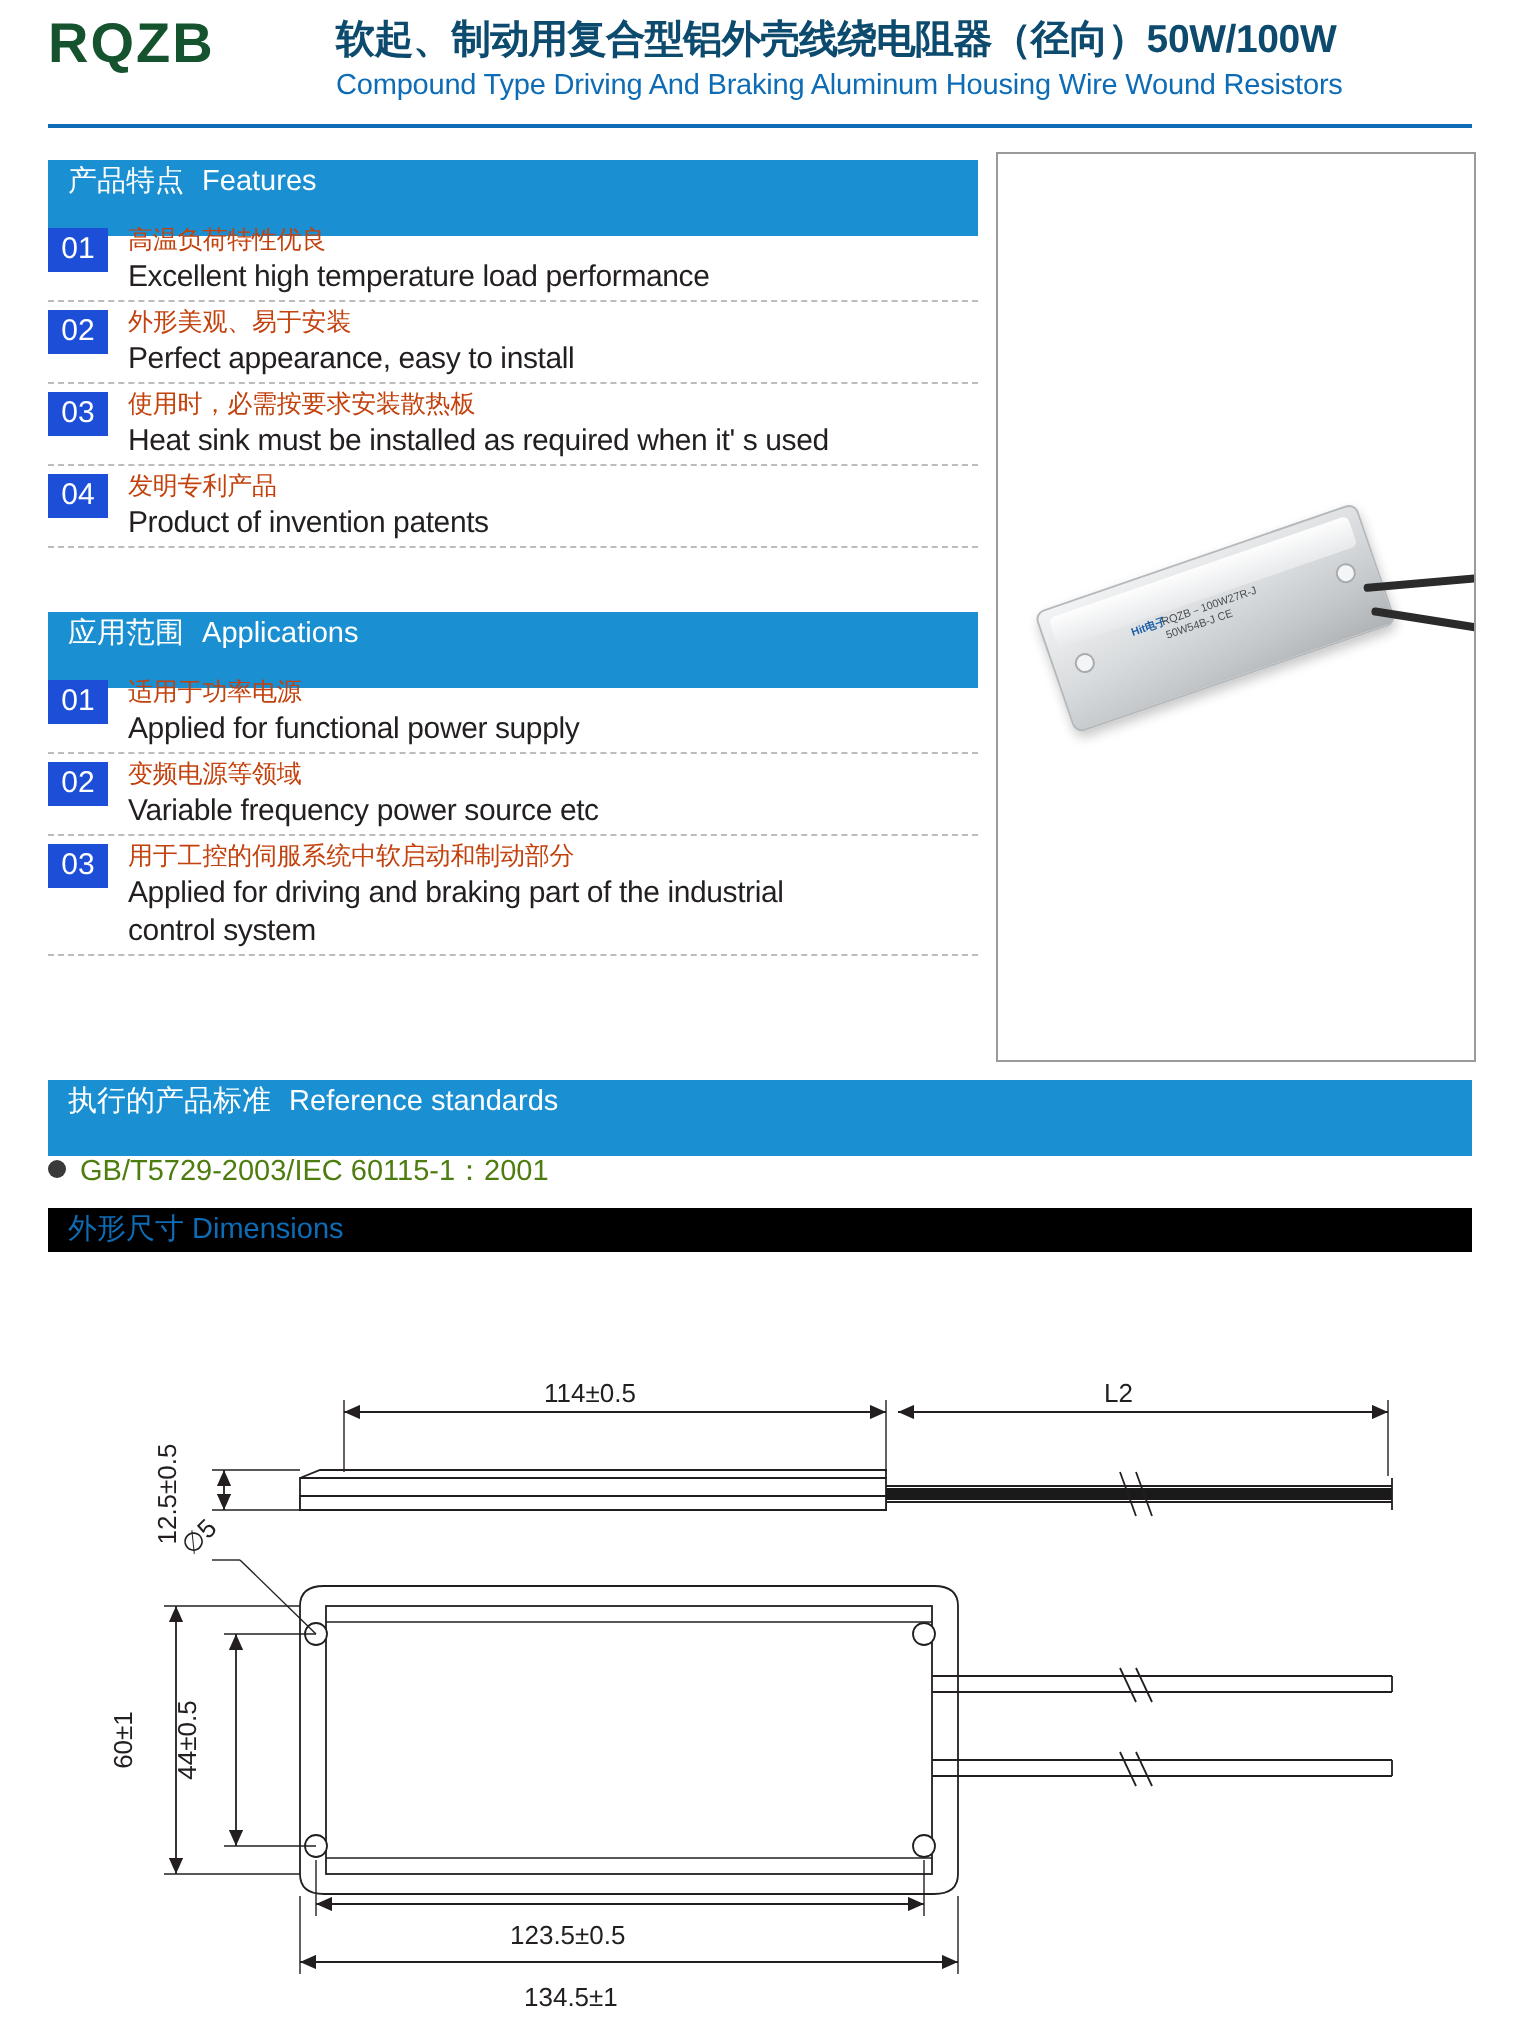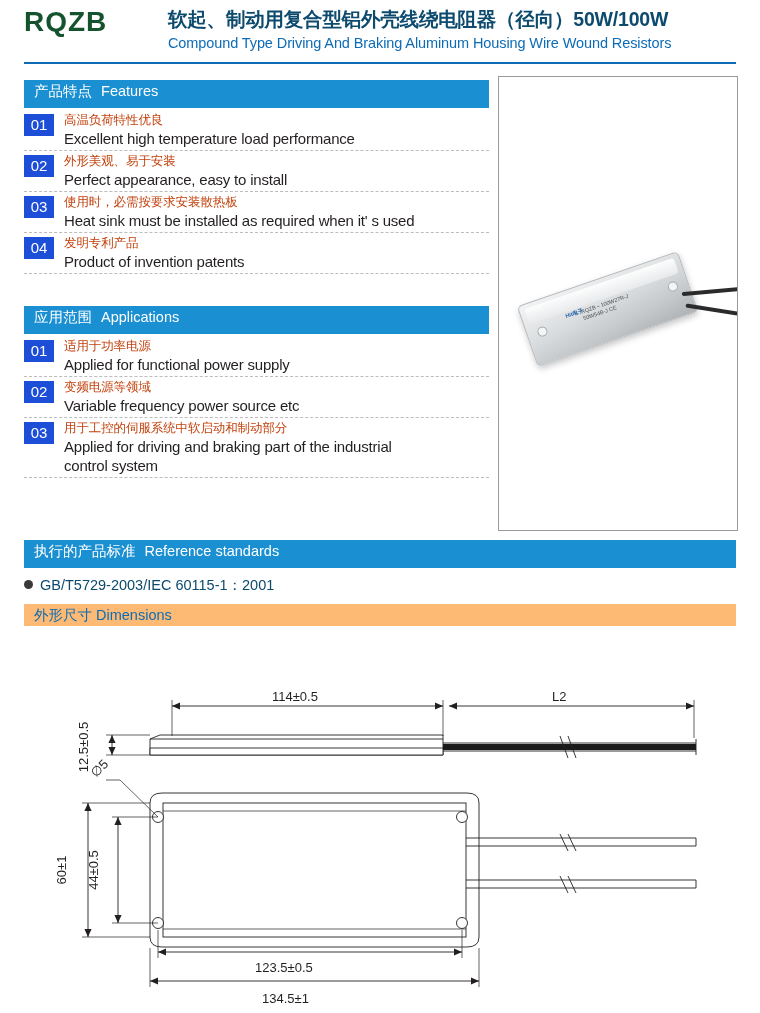--- a/index.html
+++ b/index.html
@@ -62,36 +62,36 @@
     left: 24px;
     top: 62px;
     width: 712px;
     height: 2px;
     background: #0d6cb5;
   }
 
   
   .bar {
     position: absolute;
-    height: 28px;
+    height: 38px;
     background: #1a8fd1;
     color: #ffffff;
     font-size: 14.5px;
     line-height: 22px;
     padding-left: 10px;
     box-sizing: border-box;
     white-space: nowrap;
   }
   .bar .cn { font-weight: normal; }
   .bar .en { margin-left: 5px; }
 
   .bar-light {
     position: absolute;
     height: 22px;
-    background: #fdba74;
+    background: #000000;
     color: #0d6cb5;
     font-size: 14.5px;
     line-height: 22px;
     padding-left: 10px;
     box-sizing: border-box;
     white-space: nowrap;
   }
 
   
   .list {
@@ -198,21 +198,21 @@
     background: #2b2b2b;
     border-radius: 2px;
   }
 
   
   .std-text {
     position: absolute;
     left: 24px;
     top: 576px;
     font-size: 14.5px;
-    color: #0c4a6e;
+    color: #4d7c0f;
   }
   .dot {
     display: inline-block;
     width: 9px; height: 9px;
     border-radius: 50%;
     background: #3a3a3a;
     margin-right: 7px;
     vertical-align: 1px;
   }
 

